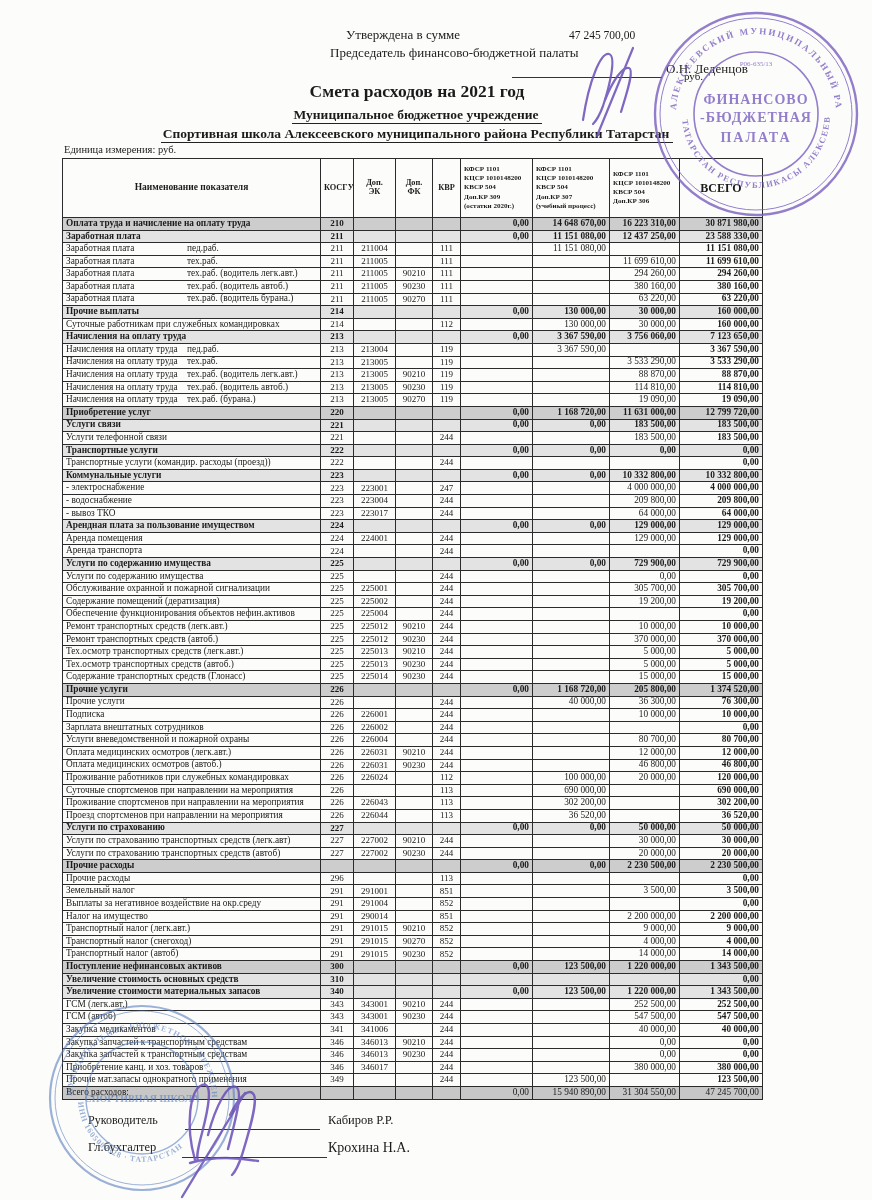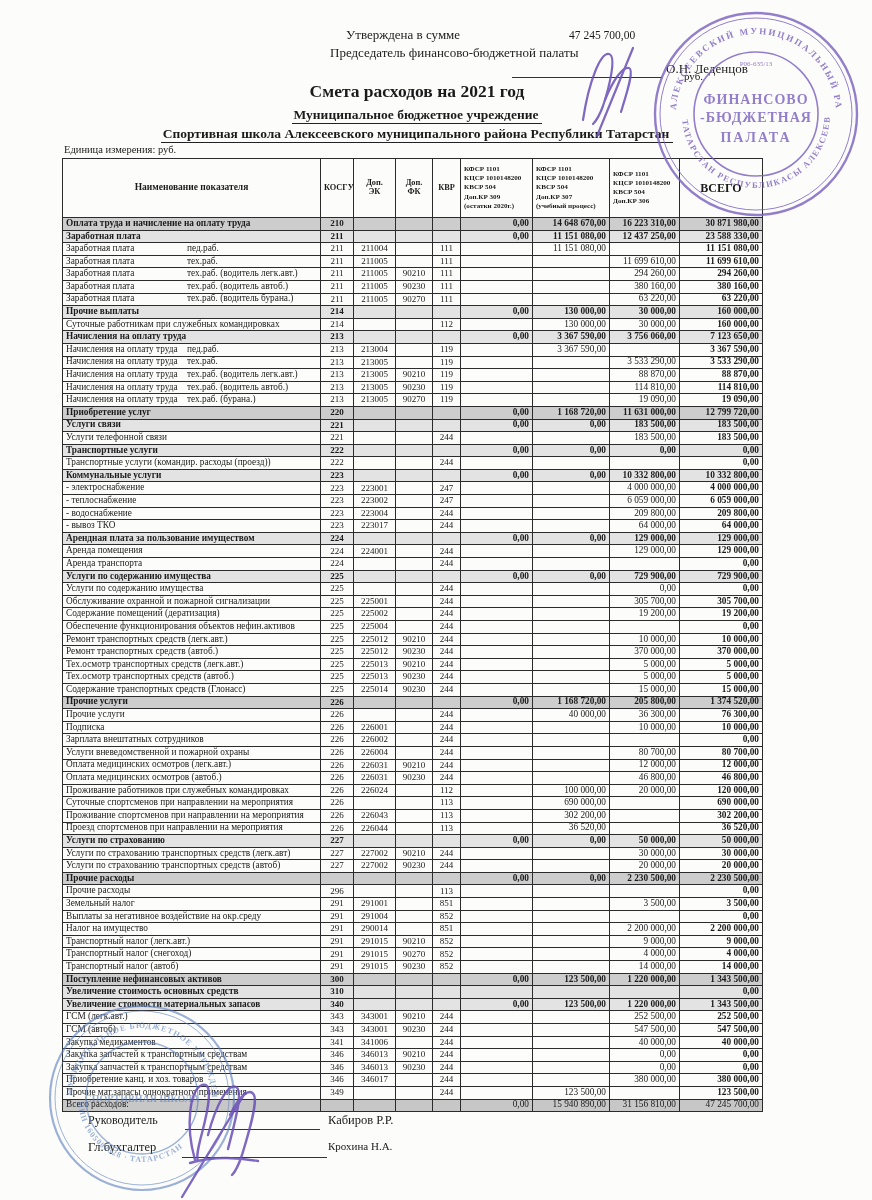--- a/index.html
+++ b/index.html
@@ -36,21 +36,21 @@
   tr.sec1 td{font-weight:bold;background:#cdcdcd;font-family:Liberation Serif, serif;}
   tr.sec2 td{font-weight:bold;background:#e3e3e3;}
   tr.total td{font-weight:normal;background:#c7c7c7;}
   .p1{display:inline-block;width:121px;}
   
   .f-lab1{left:88px;top:1113px;font-size:12px;}
   .f-line1{left:185px;top:1129px;width:135px;border-top:1.2px solid #333;height:0;}
   .f-name1{left:328px;top:1113px;font-size:12.5px;}
   .f-lab2{left:88px;top:1140px;font-size:12.5px;}
   .f-line2{left:182px;top:1157px;width:145px;border-top:1.2px solid #333;height:0;}
-  .f-name2{left:328px;top:1140px;font-size:11px;}
+  .f-name2{left:328px;top:1140px;font-size:14px;}
   
   .stampTop{left:650px;top:8px;width:212px;height:212px;opacity:.8;}
   .stampBot{left:46px;top:1002px;width:192px;height:192px;opacity:.6;}
   .sigTop{left:555px;top:40px;width:110px;height:100px;opacity:.85;}
   .sigBot{left:150px;top:1065px;width:180px;height:135px;opacity:.85;}
 </style>
 </head>
 <body>
 
 <div class="abs appr1">Утверждена в сумме</div>
@@ -340,31 +340,20 @@
         <td class="c-code">223</td>
         <td class="c-code">223001</td>
         <td class="c-code"></td>
         <td class="c-code">247</td>
         <td class="c-money"></td>
         <td class="c-money"></td>
         <td class="c-money">4 000 000,00</td>
         <td class="c-money c-total">4 000 000,00</td>
       </tr>
       <tr>
-        <td class="c-name">- теплоснабжение</td>
-        <td class="c-code">223</td>
-        <td class="c-code">223002</td>
-        <td class="c-code"></td>
-        <td class="c-code">247</td>
-        <td class="c-money"></td>
-        <td class="c-money"></td>
-        <td class="c-money">6 059 000,00</td>
-        <td class="c-money c-total">6 059 000,00</td>
-      </tr>
-      <tr>
         <td class="c-name">- водоснабжение</td>
         <td class="c-code">223</td>
         <td class="c-code">223004</td>
         <td class="c-code"></td>
         <td class="c-code">244</td>
         <td class="c-money"></td>
         <td class="c-money"></td>
         <td class="c-money">209 800,00</td>
         <td class="c-money c-total">209 800,00</td>
       </tr>
@@ -875,21 +864,21 @@
         <td class="c-money c-total">123 500,00</td>
       </tr>
       <tr class="total">
         <td class="c-name">Всего  расходов:</td>
         <td class="c-code"></td>
         <td class="c-code"></td>
         <td class="c-code"></td>
         <td class="c-code"></td>
         <td class="c-money">0,00</td>
         <td class="c-money">15 940 890,00</td>
-        <td class="c-money">31 156 810,00</td>
+        <td class="c-money">31 304 550,00</td>
         <td class="c-money c-total">47 245 700,00</td>
       </tr>
     </tbody>
 </table>
 
 <div class="abs f-lab1">Руководитель</div>
 <div class="abs f-line1"></div>
 <div class="abs f-name1">Кабиров Р.Р.</div>
 <div class="abs f-lab2">Гл.бухгалтер</div>
 <div class="abs f-line2"></div>

